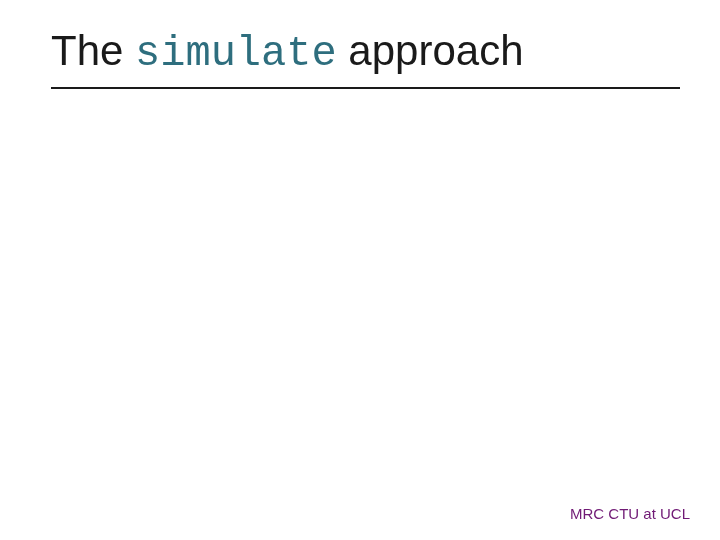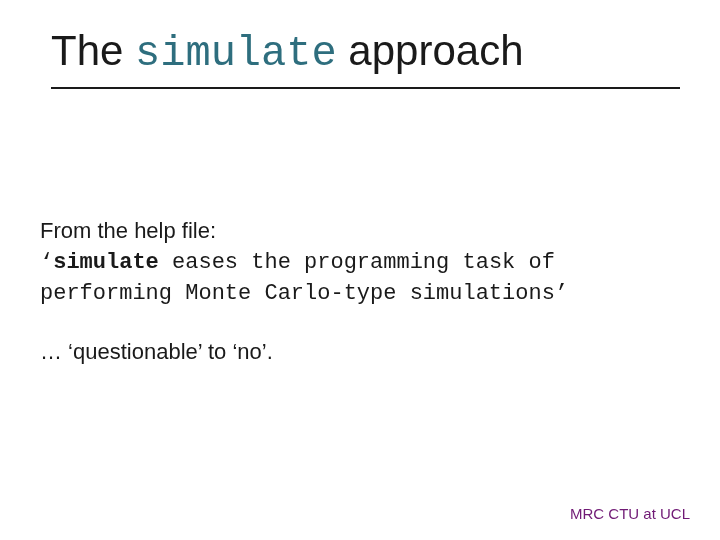--- a/index.html
+++ b/index.html
@@ -72,23 +72,16 @@
 
 <div class="slide">
 
   <div class="title-block">
     <h1 class="title">
       <span>The </span><span class="mono">simulate</span><span> approach</span>
     </h1>
     <hr class="hr">
   </div>
 
-  <div class="body">
-    <p>
-      <span>From the help file:</span><br>
-      <span class="mono-body">‘</span><span class="mono-bold">simulate</span><span class="mono-body"> eases the programming task of performing Monte Carlo-type simulations’</span>
-    </p>
-    <p>… ‘questionable’ to ‘no’.</p>
-  </div>
 
   <div class="footer">MRC CTU at UCL</div>
 
 </div>
 
 </body></html>

